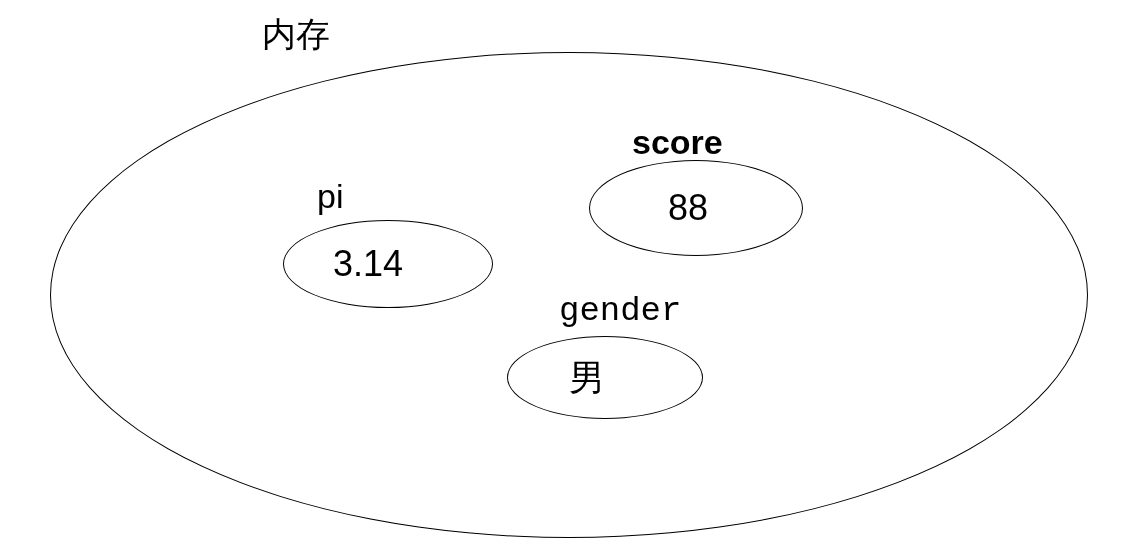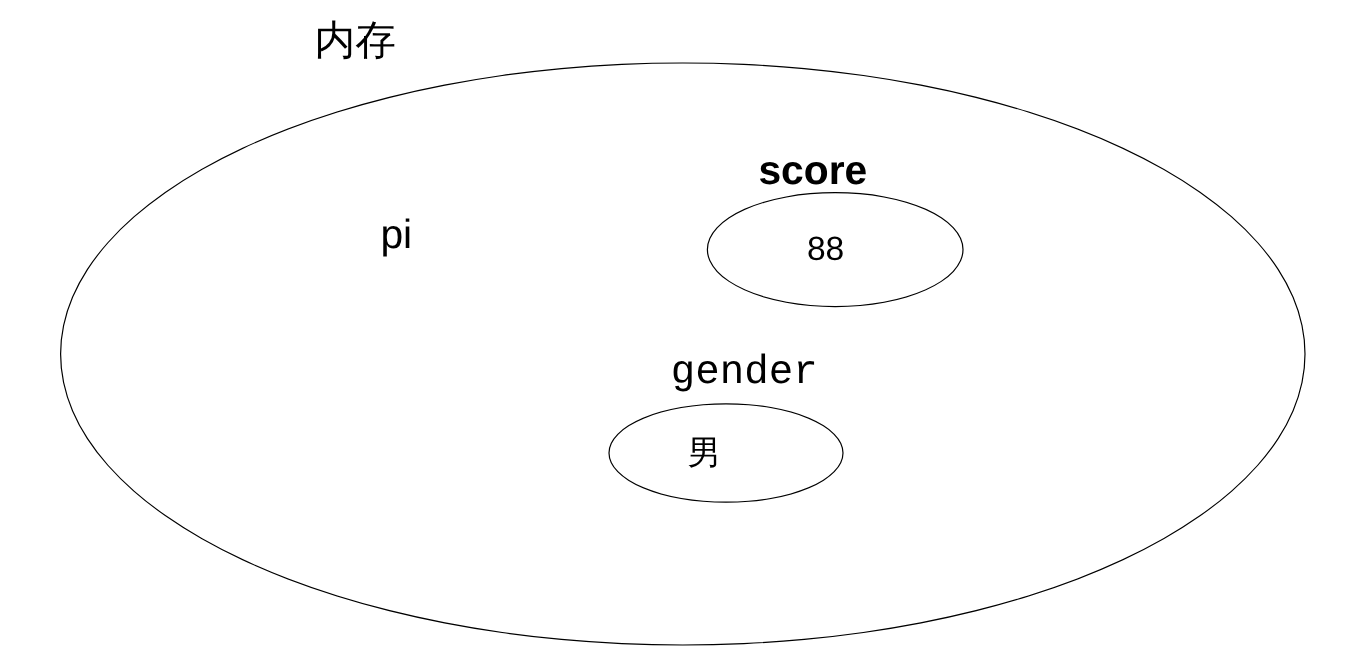--- a/index.html
+++ b/index.html
@@ -70,37 +70,40 @@
     left: 632px;
     top: 124px;
     font-weight: bold;
   }
   .gender-label {
     left: 559px;
     top: 293px;
     font-family: Liberation Mono, monospace;
   }
   .value {
-    font-size: 28px;
+    font-size: 36px;
     line-height: 1;
     white-space: nowrap;
   }
   .pi-value    { transform: translateX(-20px); }
   .score-value { transform: translateX(-8px); }
   .gender-value{ transform: translateX(-18px); }
 </style>
 </head>
 <body>
 
 <div class="canvas">
 
   <div class="label memory-label">内存</div>
   <div class="ellipse memory-ellipse"></div>
 
   <div class="label pi-label">pi</div>
+  <div class="ellipse var-ellipse pi-ellipse">
+    <span class="value pi-value">3.14</span>
+  </div>
 
   <div class="label score-label">score</div>
   <div class="ellipse var-ellipse score-ellipse">
     <span class="value score-value">88</span>
   </div>
 
   <div class="label gender-label">gender</div>
   <div class="ellipse var-ellipse gender-ellipse">
     <span class="value gender-value">男</span>
   </div>

